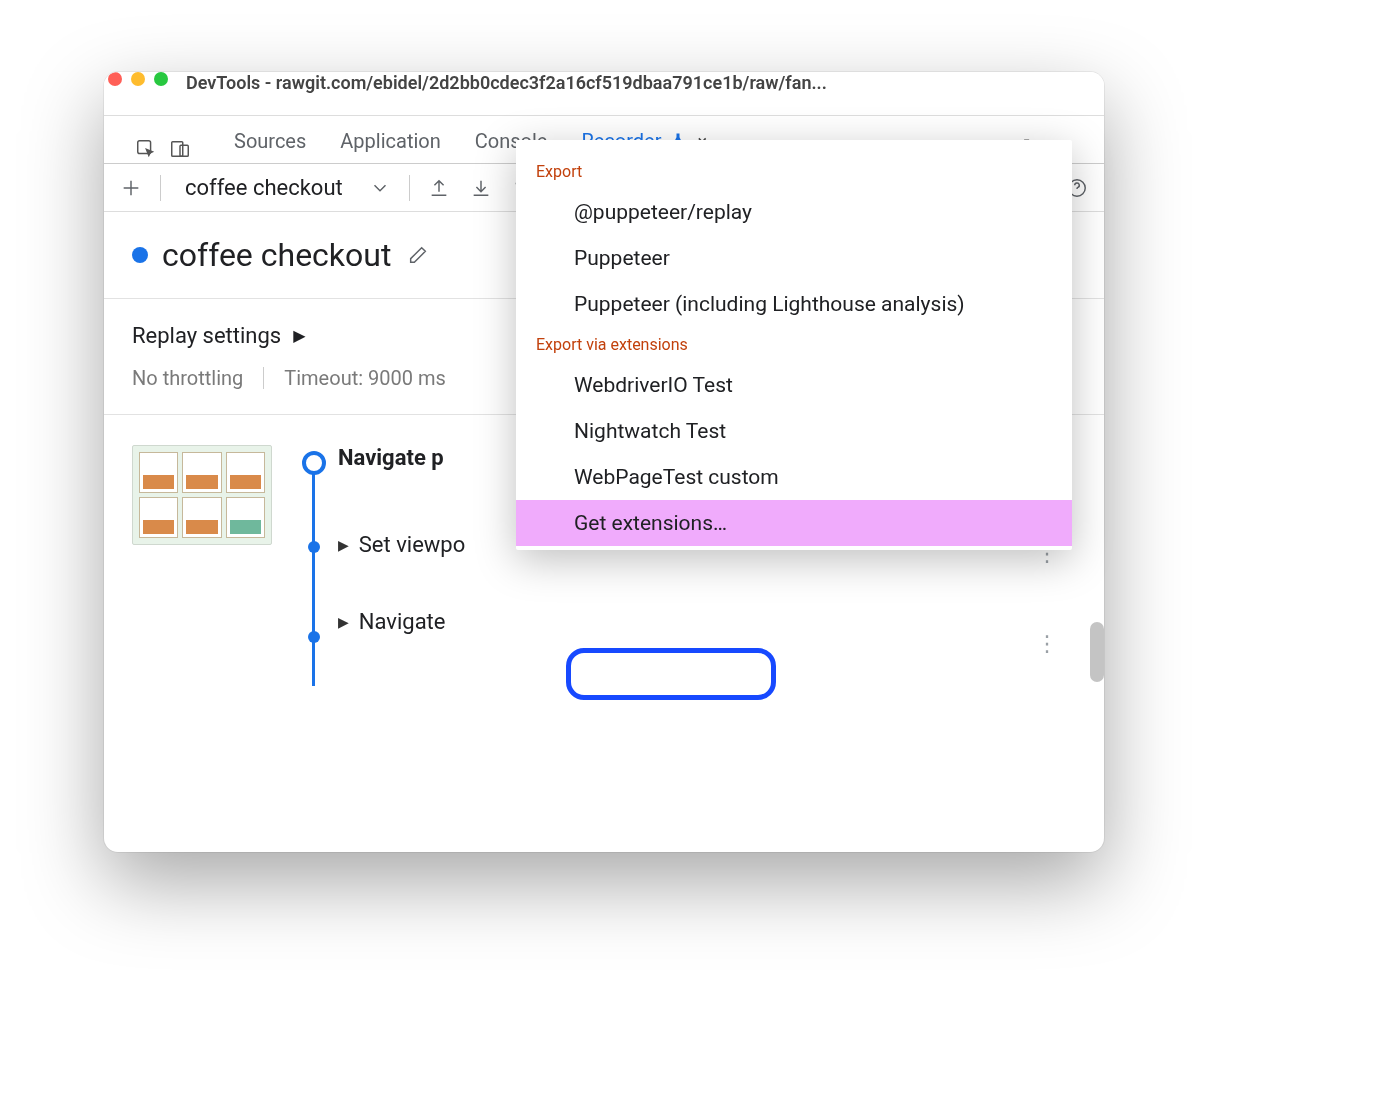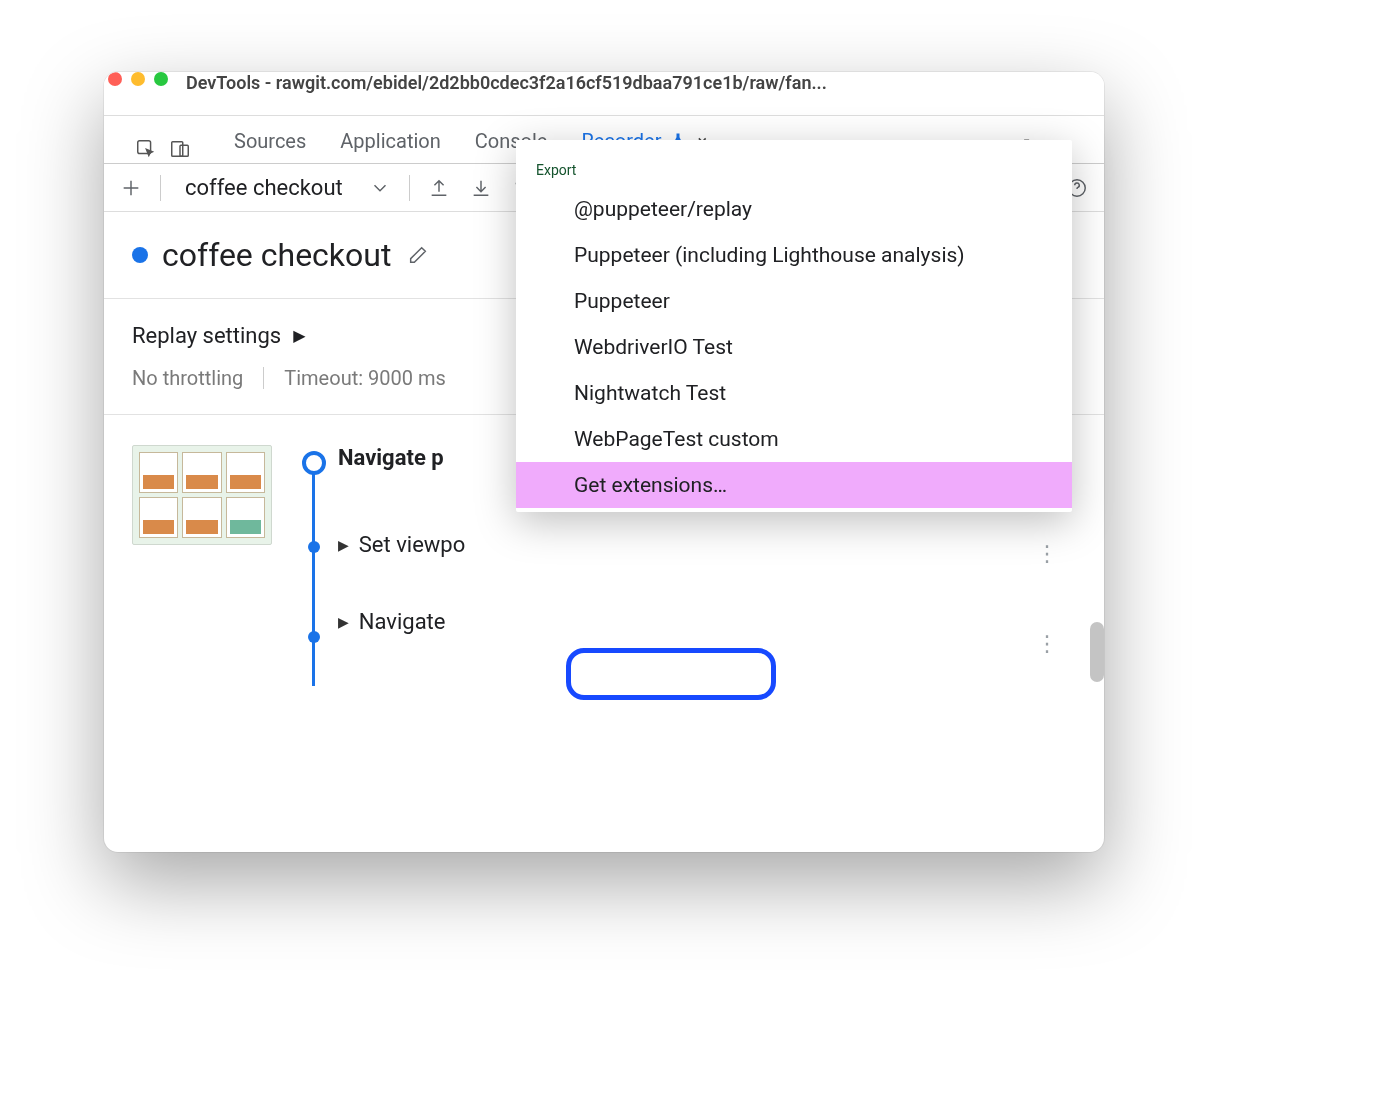--- a/index.html
+++ b/index.html
@@ -42,21 +42,21 @@
 .thumb .cup::after{content:"";position:absolute;left:3px;right:3px;bottom:3px;height:35%;background:#d98a4a}
 .thumb .cup.t::after{background:#6fb89c}
 .timeline{position:relative;padding-left:40px;flex:1}
 .tl-line{position:absolute;left:14px;top:16px;bottom:0;width:3px;background:#1a73e8}
 .node{position:absolute;left:4px;width:24px;height:24px;border:4px solid #1a73e8;border-radius:50%;background:#fff;top:6px}
 .node.sm{width:12px;height:12px;border:none;background:#1a73e8;left:10px}
 .step{display:flex;align-items:center;gap:10px;font-size:22px;color:#202124;margin-bottom:52px}
 .step.bold{font-weight:700;margin-bottom:62px}
 .step .tri{font-size:14px;color:#333}
 .menu{position:absolute;left:516px;top:140px;width:556px;background:#fff;box-shadow:0 10px 40px rgba(0,0,0,.25);border-radius:2px;padding:14px 0 4px;z-index:50}
-.mh{font-size:14px;color:#14532d;padding:8px 20px}
+.mh{font-size:16px;color:#c2410c;padding:8px 20px}
 .mi{font-size:21px;color:#202124;padding:11px 20px 11px 58px;cursor:pointer}
 .mi.hover{background:#f0abfc}
 .ring{position:absolute;left:566px;top:648px;width:210px;height:52px;border:5px solid #1749ff;border-radius:18px;z-index:60;pointer-events:none}
 .scrolltab{position:absolute;right:0;top:410px;width:14px;height:60px;background:#c4c4c4;border-radius:7px}
 .stepdots{position:absolute;right:18px;color:#9aa0a6;font-size:22px}
 </style>
 </head>
 <body>
 
 <div class="window">
@@ -216,21 +216,22 @@
     </div>
 
     <div class="scrolltab"></div>
   </div>
 
 </div>
 
 <div class="menu">
   <div class="mh">Export</div>
   <div class="mi">@puppeteer/replay</div>
+  <div class="mi">Puppeteer</div>
   <div class="mi">Puppeteer (including Lighthouse analysis)</div>
-  <div class="mi">Puppeteer</div>
+  <div class="mh">Export via extensions</div>
   <div class="mi">WebdriverIO Test</div>
   <div class="mi">Nightwatch Test</div>
   <div class="mi">WebPageTest custom</div>
   <div class="mi hover">Get extensions…</div>
 </div>
 
 <div class="ring"></div>
 
 </body></html>

